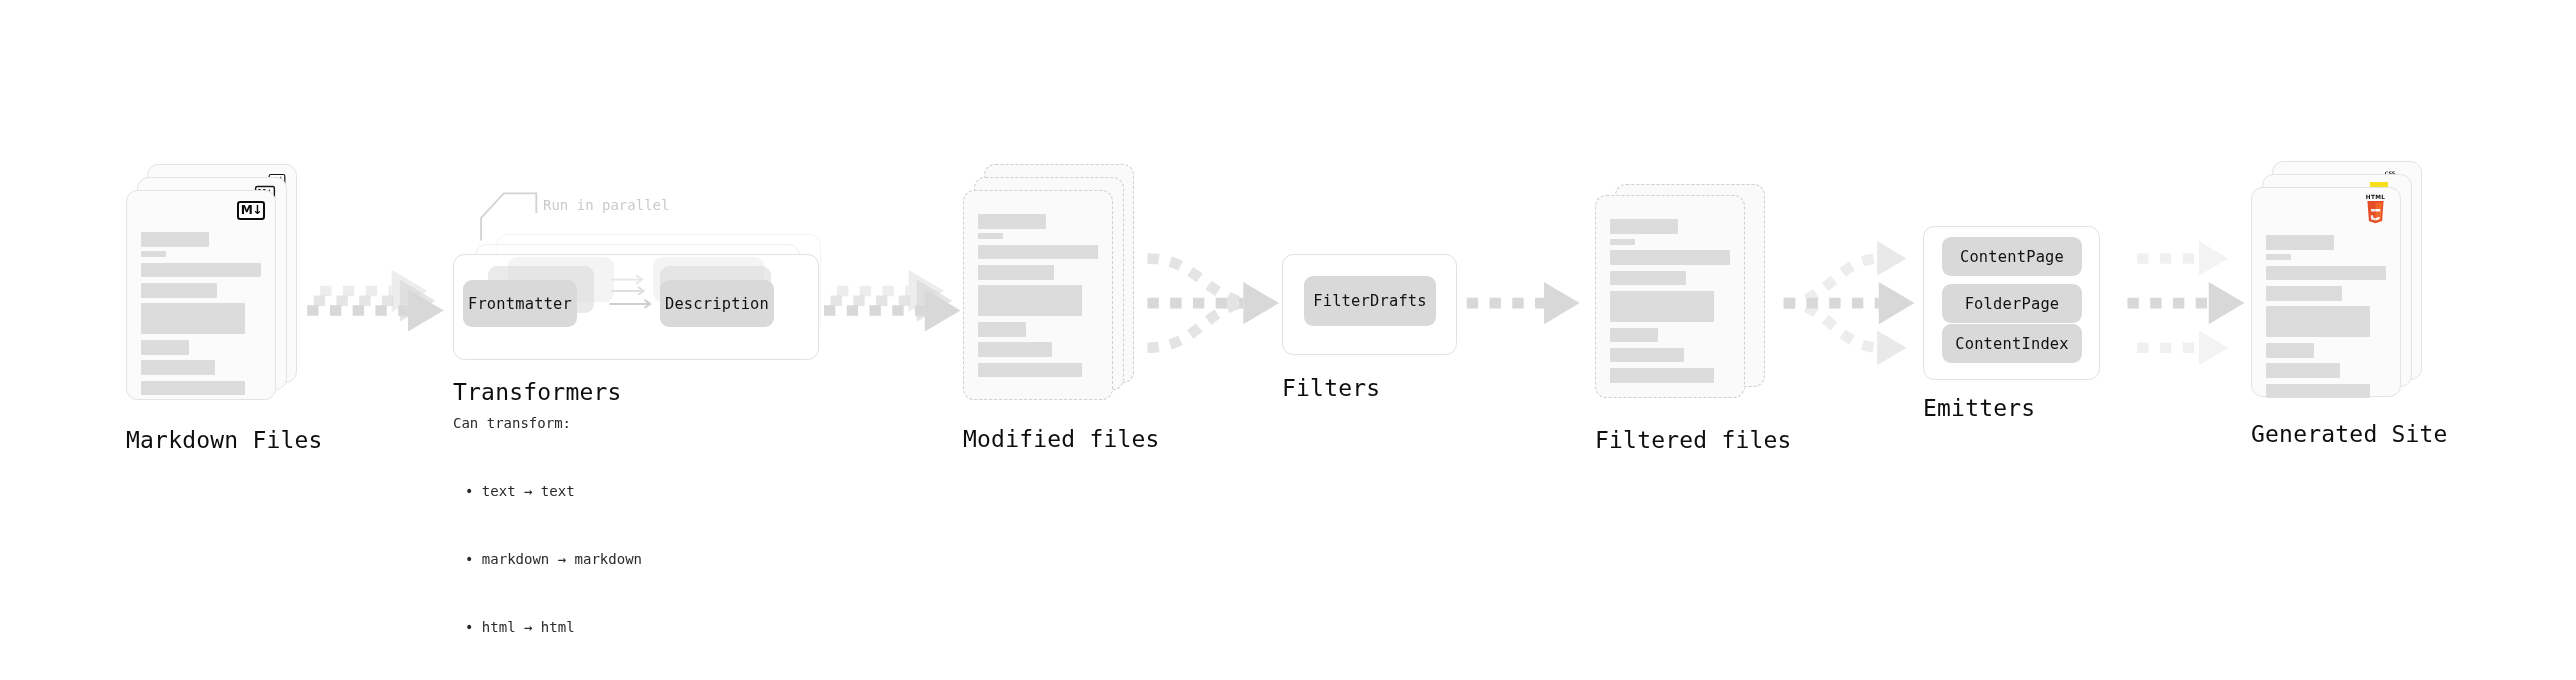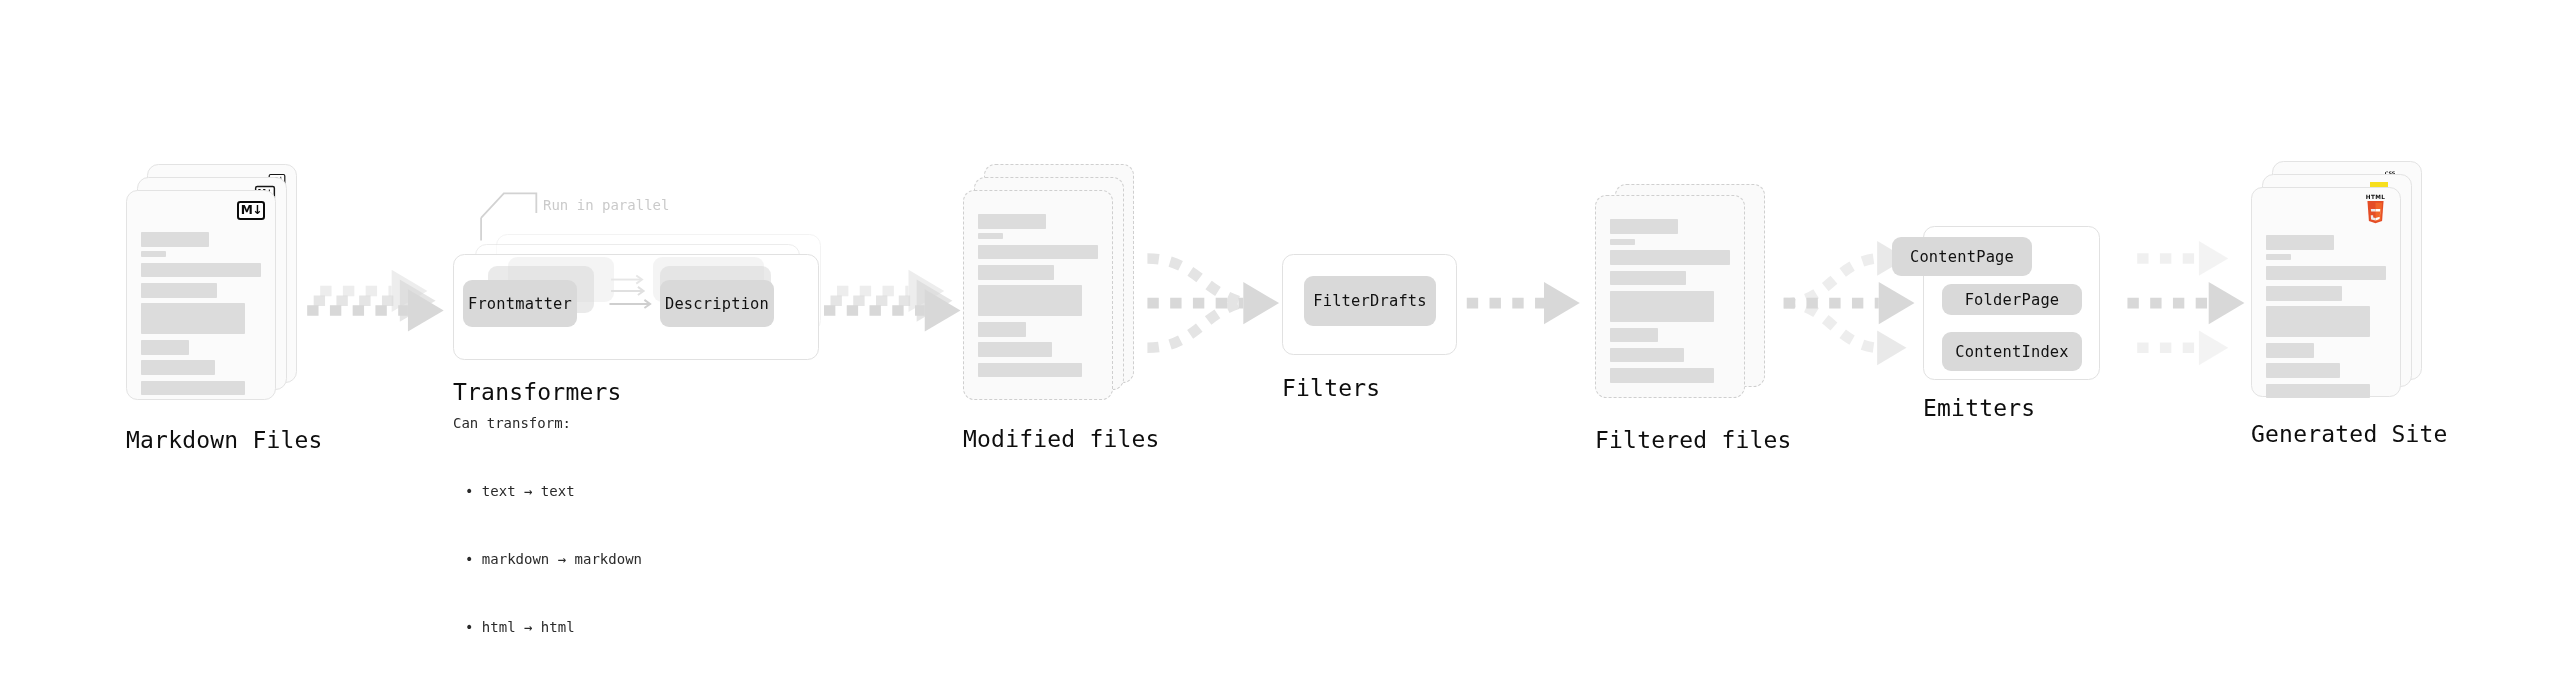--- a/index.html
+++ b/index.html
@@ -352,23 +352,23 @@
         <div class="ln h-tall" style="width:87%"></div>
         <div class="ln" style="width:40%"></div>
         <div class="ln" style="width:62%"></div>
         <div class="ln" style="width:87%"></div>
       </div>
     </div>
   </div>
   <div class="caption-title" style="left:1595px; top:427px;">Filtered files</div>
 
   <div class="panel" style="left:1923px; top:226px; width:177px; height:154px;"></div>
-  <div class="chip" style="left:1892px; top:237px; width:140px; height:39px;text-align:right;">ContentPage</div>
-  <div class="chip" style="left:1942px; top:284px; width:140px; height:31px;">FolderPage</div>
-  <div class="chip" style="left:1942px; top:332px; width:140px; height:39px;">ContentIndex</div>
+  <div class="chip" style="left:1942px; top:237px; width:140px; height:39px;text-align:right;">ContentPage</div>
+  <div class="chip" style="left:1942px; top:284px; width:140px; height:39px;">FolderPage</div>
+  <div class="chip" style="left:1942px; top:324px; width:140px; height:39px;">ContentIndex</div>
   <div class="caption-title" style="left:1923px; top:395px;">Emitters</div>
 
   <div class="doc-stack" style="left:2251px; top:161px;">
     <div class="doc back2">
       <div class="badge css" style="right:24.4px; top:9px;">CSS</div>
     </div>
     <div class="doc back1">
       <div class="badge js" style="right:23px; top:6.5px;"></div>
     </div>
     <div class="doc front">

